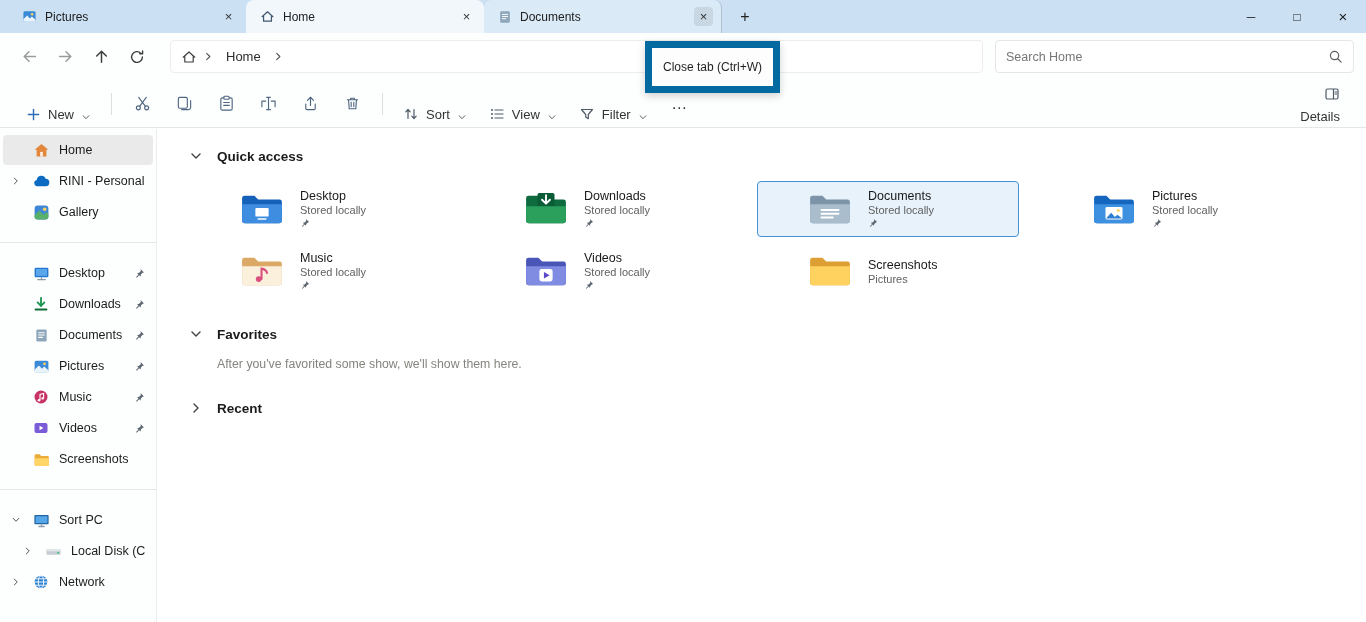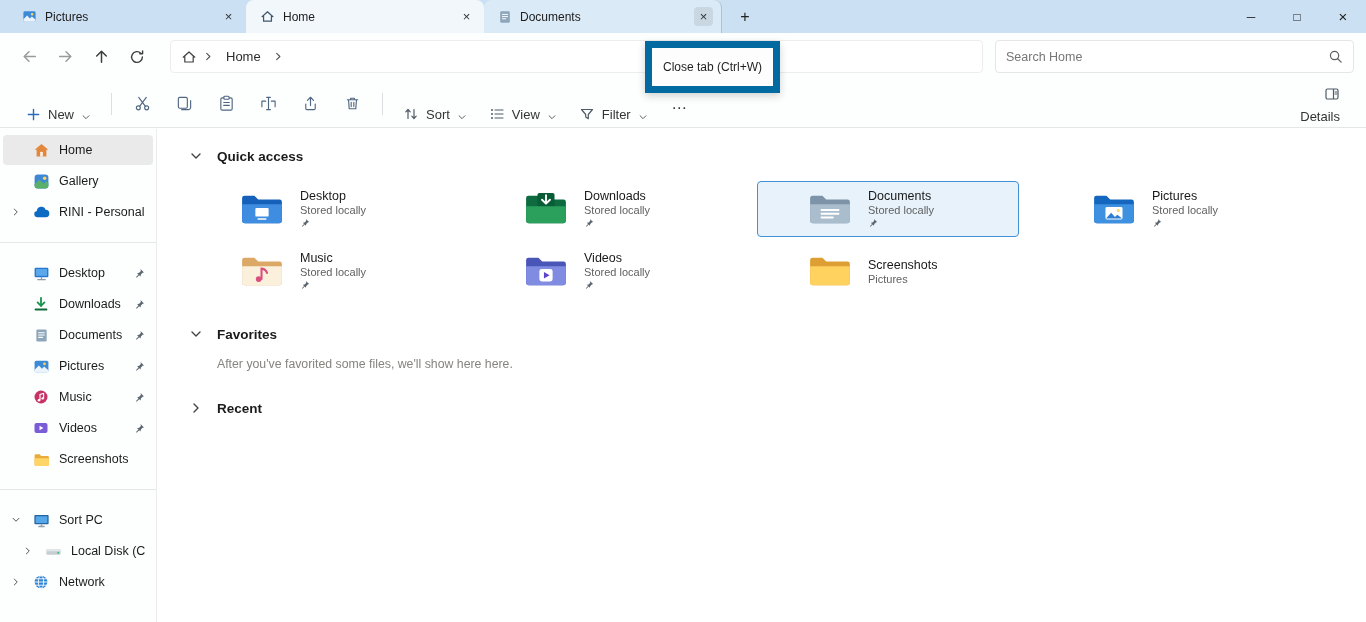--- a/index.html
+++ b/index.html
@@ -301,43 +301,43 @@
     <span class="side-icon">
       <svg viewBox="0 0 16 16" width="17" height="17">
           <path d="M8 1.8 1.6 7.4h1.8v6.3h9.2V7.4h1.8z" fill="#e2873c"></path>
           <rect x="6.7" y="9.3" width="2.6" height="4.4" fill="#fff" opacity=".85"></rect>
         </svg>
     </span>
     <span class="side-label">Home</span>
   </div>
 
   <div class="side-item">
+    <span class="side-chevron">
+      <svg viewBox="0 0 12 12" width="10" height="10">
+          <path d="M4 2.5 7.5 6 4 9.5" fill="none" stroke="currentColor" stroke-width="1.2" stroke-linecap="round" stroke-linejoin="round"></path>
+        </svg>
+    </span>
+    <span class="side-icon">
+      <svg viewBox="0 0 16 16" width="18" height="18">
+          <path d="M12.2 12.6H4.8a2.8 2.8 0 0 1-.5-5.55 4 4 0 0 1 7.8-.95 3.2 3.2 0 0 1 .1 6.5z" fill="#0b6ac1"></path>
+        </svg>
+    </span>
+    <span class="side-label">RINI - Personal</span>
+  </div>
+
+  <div class="side-item">
     <span class="side-chevron"></span>
     <span class="side-icon">
       <svg viewBox="0 0 16 16" width="17" height="17">
           <rect x="1.5" y="1.5" width="13" height="13" rx="3" fill="#3e87d6"></rect>
           <path d="M1.5 10.5 6 6l4 4 2.5-2.5 2 2v2a3 3 0 0 1-3 3h-7a3 3 0 0 1-3-3z" fill="#58b06b"></path>
           <circle cx="11" cy="5" r="1.6" fill="#ffd45e"></circle>
         </svg>
     </span>
     <span class="side-label">Gallery</span>
-  </div>
-
-  <div class="side-item">
-    <span class="side-chevron">
-      <svg viewBox="0 0 12 12" width="10" height="10">
-          <path d="M4 2.5 7.5 6 4 9.5" fill="none" stroke="currentColor" stroke-width="1.2" stroke-linecap="round" stroke-linejoin="round"></path>
-        </svg>
-    </span>
-    <span class="side-icon">
-      <svg viewBox="0 0 16 16" width="18" height="18">
-          <path d="M12.2 12.6H4.8a2.8 2.8 0 0 1-.5-5.55 4 4 0 0 1 7.8-.95 3.2 3.2 0 0 1 .1 6.5z" fill="#0b6ac1"></path>
-        </svg>
-    </span>
-    <span class="side-label">RINI - Personal</span>
   </div>
 
   <div class="side-divider"></div>
 
   <div class="side-item">
     <span class="side-chevron"></span>
     <span class="side-icon">
       <svg viewBox="0 0 16 16" width="17" height="17">
           <rect x="1.5" y="2.5" width="13" height="9" rx="1.2" fill="#2479cf"></rect>
           <rect x="2.8" y="3.8" width="10.4" height="6.4" fill="#5aa7ec"></rect>
@@ -648,21 +648,21 @@
   </div>
 
   <div class="section-header sec-gap1">
     <span class="sec-chev down">
       <svg viewBox="0 0 12 12" width="12" height="12">
           <path d="M4 2 8 6l-4 4" fill="none" stroke="currentColor" stroke-width="1.4" stroke-linecap="round" stroke-linejoin="round"></path>
         </svg>
     </span>
     <span class="sec-title">Favorites</span>
   </div>
-  <div class="fav-empty">After you've favorited some files, we'll show here here.</div>
+  <div class="fav-empty">After you've favorited some show, we'll show them here.</div>
 
   <div class="section-header sec-gap2">
     <span class="sec-chev">
       <svg viewBox="0 0 12 12" width="12" height="12">
           <path d="M4 2 8 6l-4 4" fill="none" stroke="currentColor" stroke-width="1.4" stroke-linecap="round" stroke-linejoin="round"></path>
         </svg>
     </span>
     <span class="sec-title">Recent</span>
   </div>
 </div>

